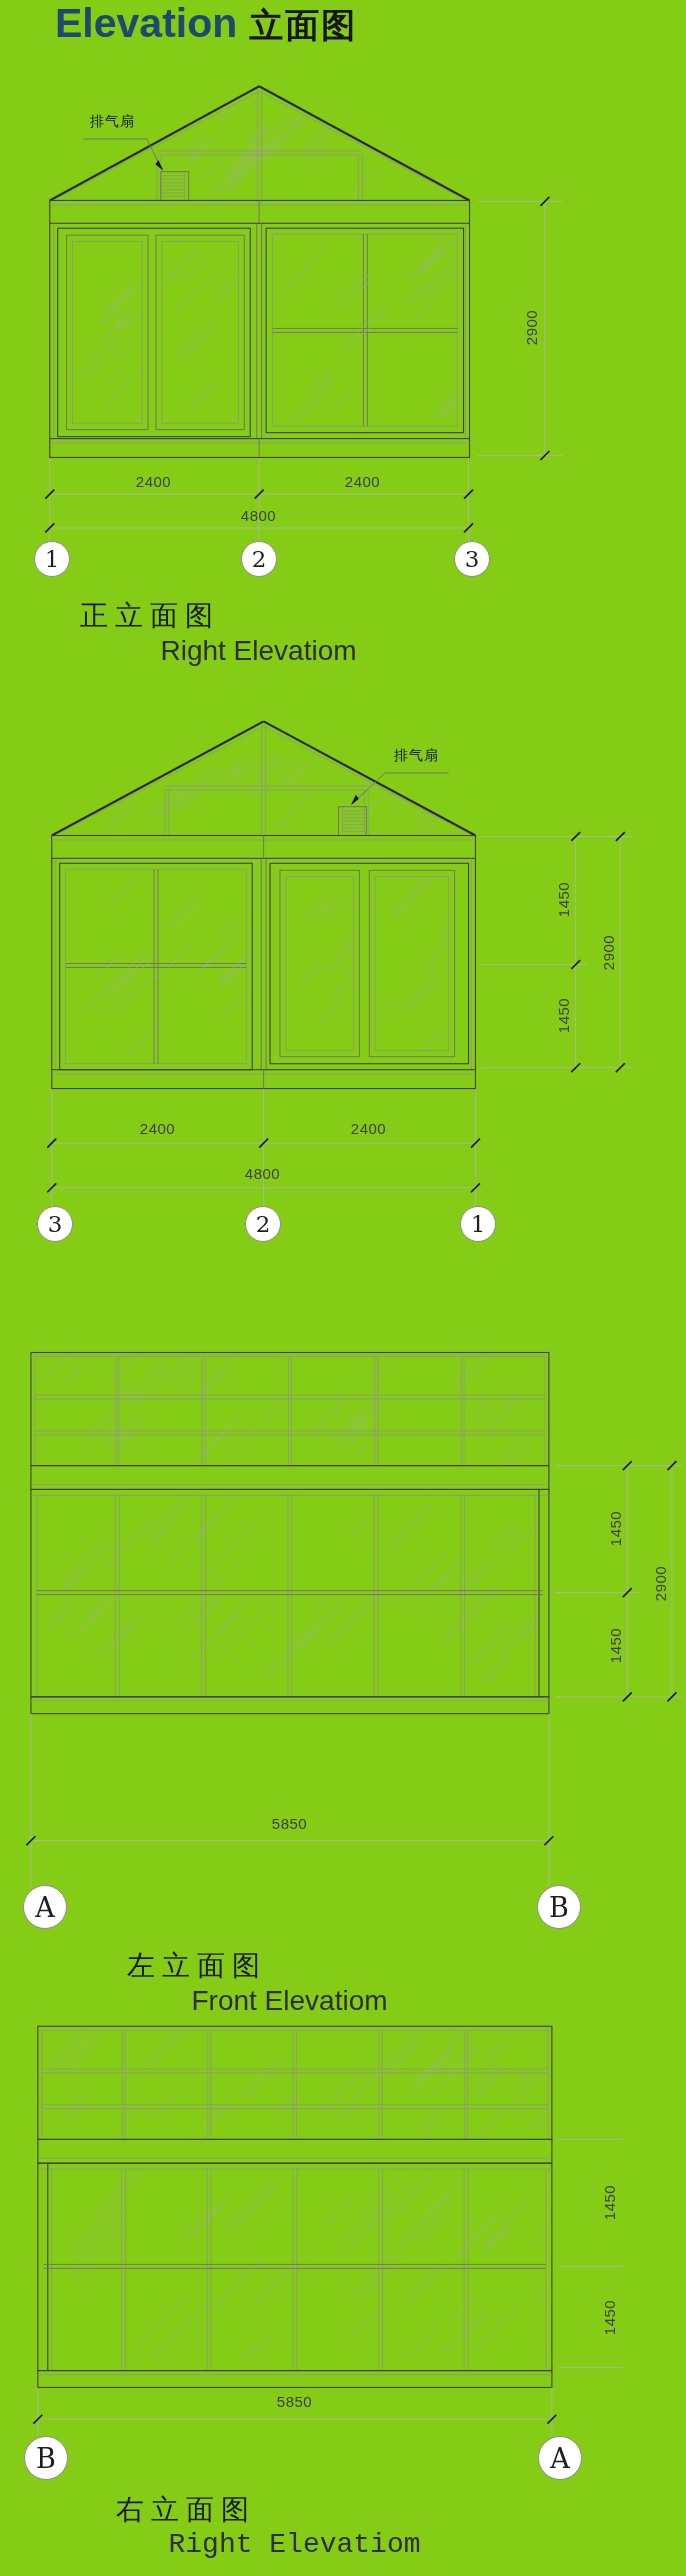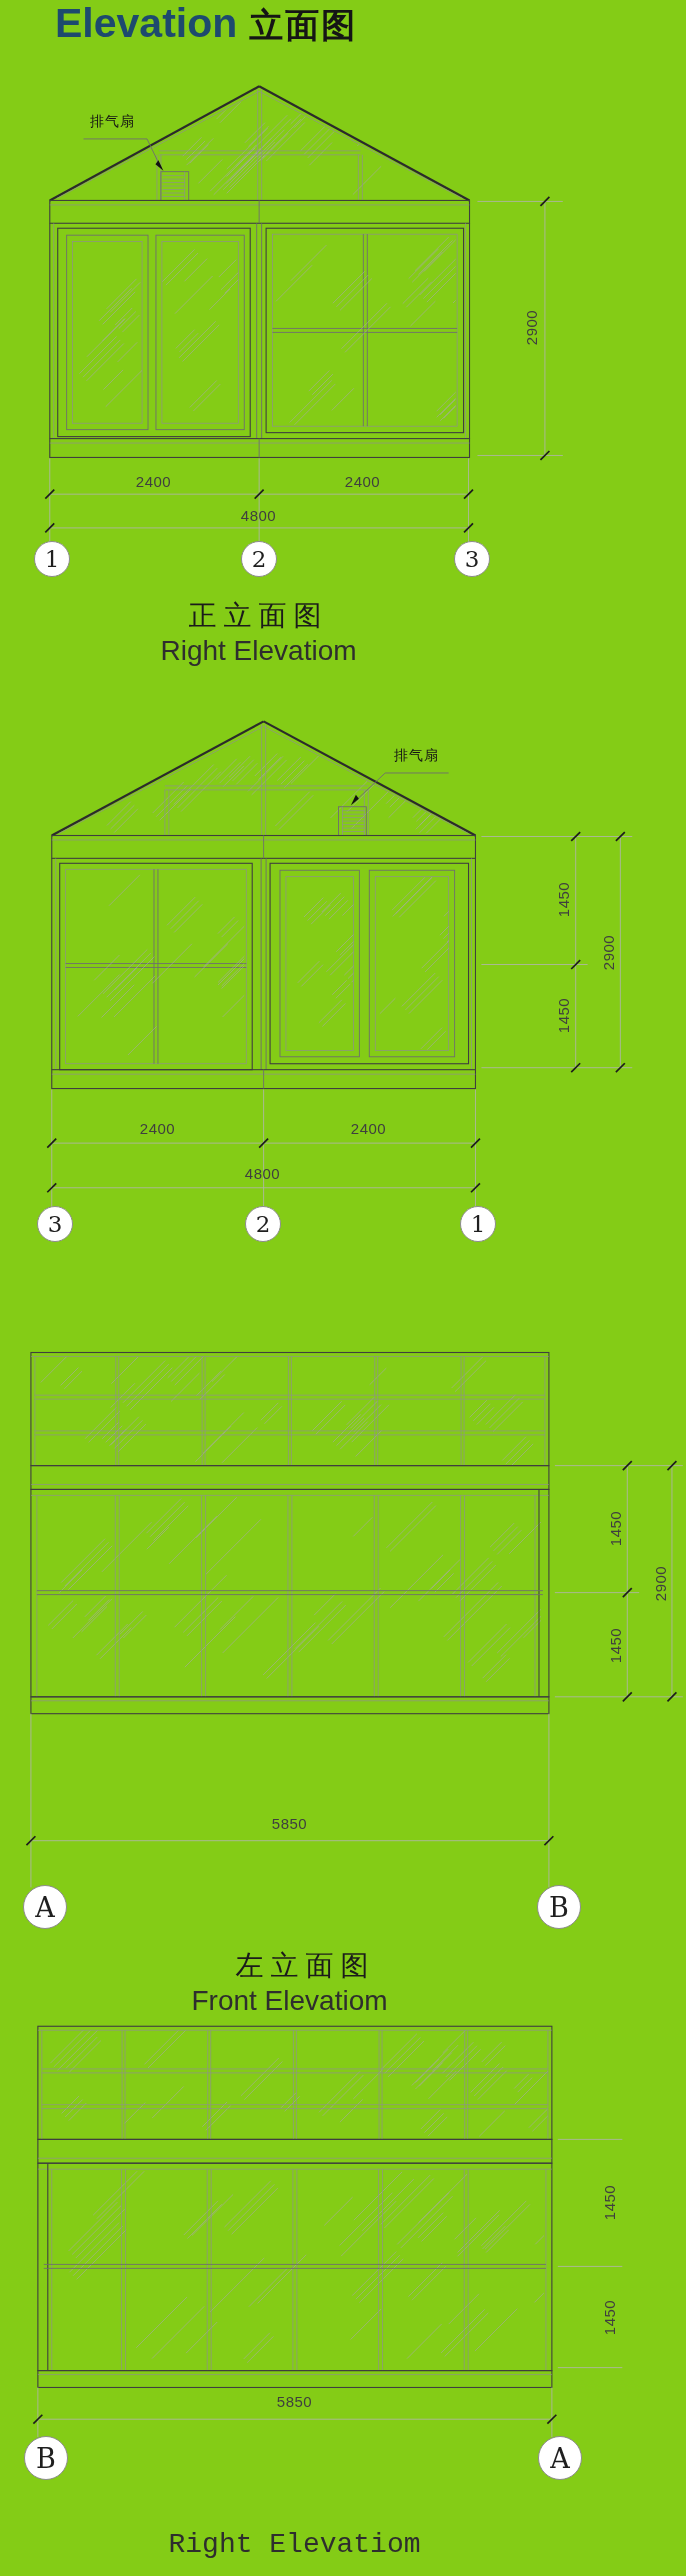--- a/index.html
+++ b/index.html
@@ -16,21 +16,21 @@
   .t {stroke:#8f8f8f;stroke-width:0.7;}
   .h {stroke:#a9a9a9;stroke-width:0.6;}
   .d {stroke:#b3b3b3;stroke-width:0.8;}
   .tk{stroke:#1c1c1c;stroke-width:1.7;}
   .txt{position:absolute;}
   .dim{width:83px;margin-left:-42px;margin-top:-9px;text-align:center;
        font-size:15px;color:#3f3f3f;letter-spacing:0.5px;white-space:nowrap;}
   .dimr{transform:rotate(-90deg);}
   .fan{width:83px;margin-left:-42px;margin-top:-11px;text-align:center;
        font-size:14px;font-weight:500;color:#141414;letter-spacing:1px;white-space:nowrap;}
-  .cz{width:357px;margin-left:-179px;margin-top:-16px;text-align:center;
+  .cz{width:357px;margin-left:-179px;margin-top:-16px;
       font-size:28px;color:#1b1b1b;letter-spacing:7px;font-weight:500;white-space:nowrap;}
   .ce{width:357px;margin-left:-179px;margin-top:-15px;text-align:center;
       font-size:28px;color:#2e2e2e;white-space:nowrap;}
   .bubble{position:absolute;width:34px;height:34px;margin-left:-18px;margin-top:-18px;
       border:1px solid #8c8c8c;border-radius:50%;background:#fff;display:flex;
       align-items:center;justify-content:center;
       font-family:"DejaVu Serif", serif;font-size:23px;color:#1f1f1f;}
   .bubble.lg{width:42px;height:42px;margin-left:-22px;margin-top:-22px;font-size:27px;}
 </style>
 </head>
@@ -767,20 +767,21 @@
     <div class="txt fan" style="left: 417px; top: 758px;">排气扇</div>
     <div class="txt dim" style="left: 290px; top: 1824px;">5850</div>
     <div class="txt dim dimr" style="left: 616px; top: 1529px;">1450</div>
     <div class="txt dim dimr" style="left: 616px; top: 1646px;">1450</div>
     <div class="txt dim dimr" style="left: 661px; top: 1584px;">2900</div>
     <div class="txt cz" style="left: 306px; top: 1963px;">左立面图</div>
     <div class="txt ce" style="left: 290px; top: 2000px;">Front Elevatiom</div>
     <div class="txt dim" style="left: 295px; top: 2402px;">5850</div>
     <div class="txt dim dimr" style="left: 610px; top: 2203px;">1450</div>
     <div class="txt dim dimr" style="left: 610px; top: 2318px;">1450</div>
+    <div class="txt cz" style="left: 295px; top: 2507px;">右立面图</div>
     <div class="txt ce" style="left: 295px; top: 2544px; font-family: Liberation Mono, monospace;">Right Elevatiom</div>
     <div class="bubble" style="left: 52px; top: 559px;">1</div>
     <div class="bubble" style="left: 259px; top: 559px;">2</div>
     <div class="bubble" style="left: 472px; top: 559px;">3</div>
     <div class="bubble" style="left: 55px; top: 1224px;">3</div>
     <div class="bubble" style="left: 263px; top: 1224px;">2</div>
     <div class="bubble" style="left: 478px; top: 1224px;">1</div>
     <div class="bubble lg" style="left: 45px; top: 1907px;">A</div>
     <div class="bubble lg" style="left: 559px; top: 1907px;">B</div>
     <div class="bubble lg" style="left: 46px; top: 2458px;">B</div>

